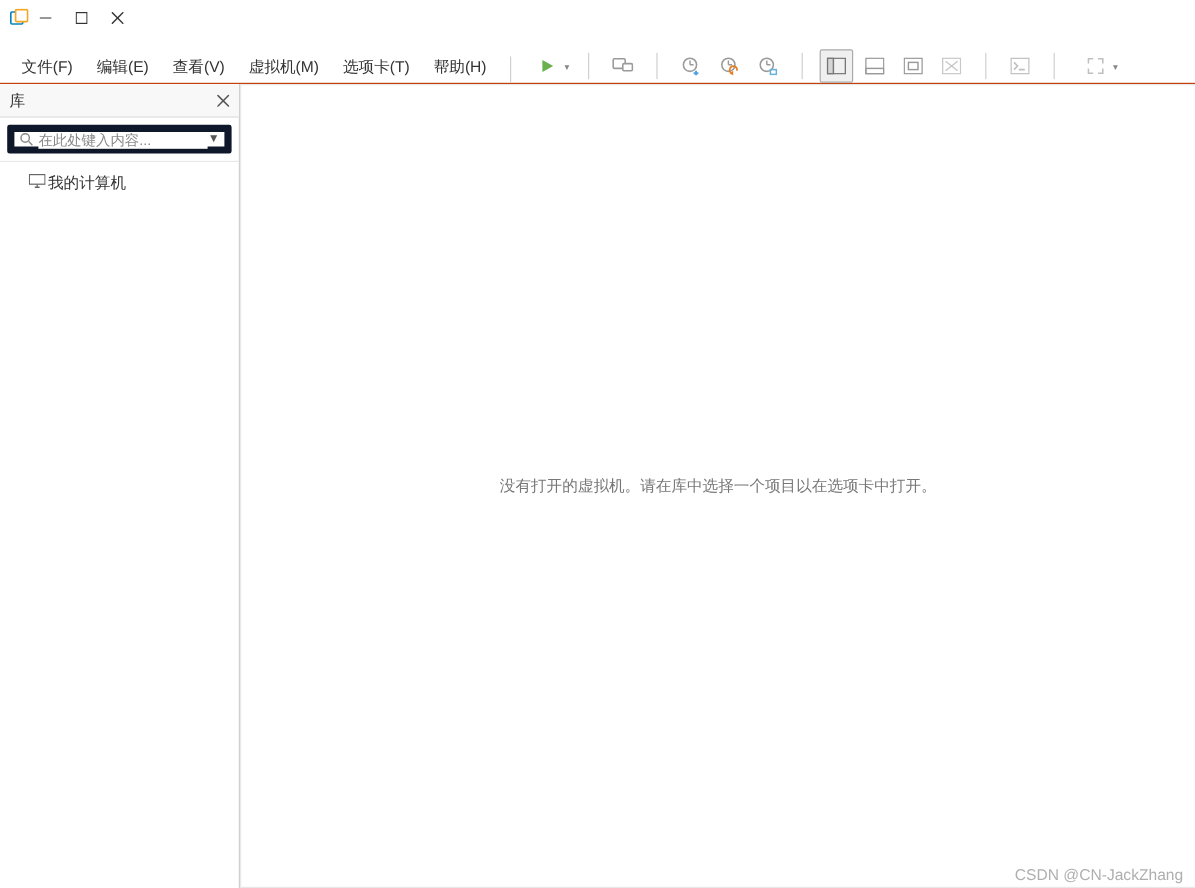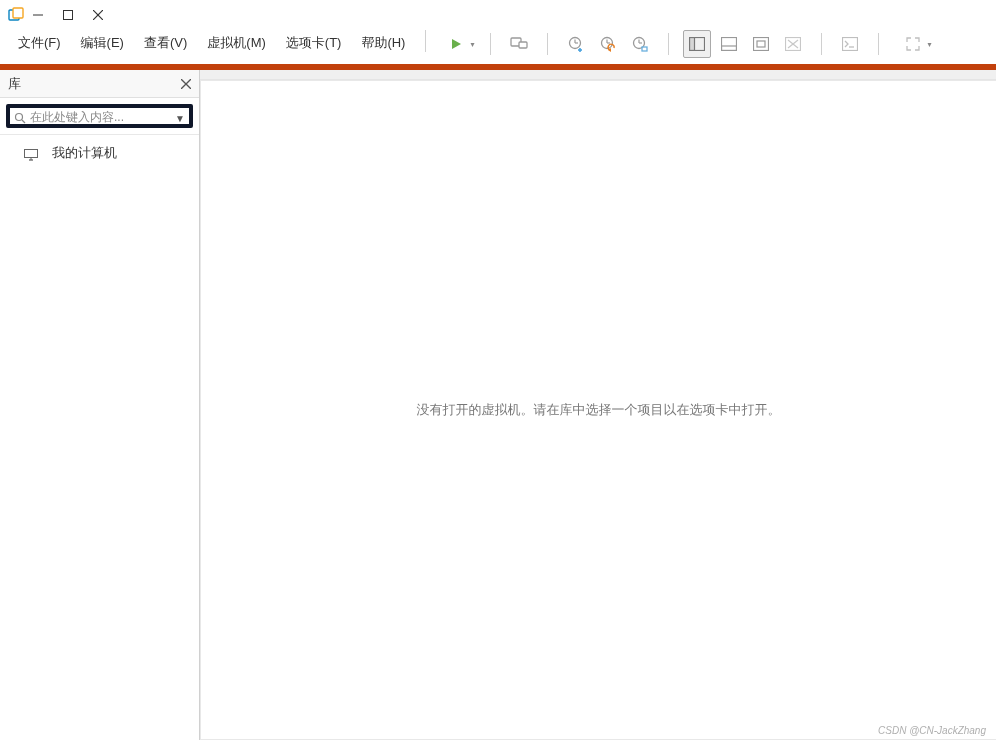--- a/index.html
+++ b/index.html
@@ -46,23 +46,23 @@
       display: flex;
       align-items: center;
       justify-content: center;
       cursor: pointer;
       color: #333;
     }
     
     .menubar {
       height: 40px;
       display: flex;
-      align-items: flex-start;
+      align-items: flex-end;
       padding: 0 8px;
-      border-bottom: 6px solid #c2410c;
+      border-bottom: 1px solid #c2410c;
     }
     .menu-items {
       display: flex;
       align-items: center;
     }
     .menu-item {
       padding: 4px 10px;
       cursor: pointer;
       color: #333;
       font-size: 13px;
@@ -132,22 +132,22 @@
       cursor: pointer;
       color: #555;
       font-size: 12px;
     }
     .search-row {
       padding: 6px 6px;
       border-bottom: 1px solid #e8e8e8;
     }
     .search-box {
       display: flex;
-      align-items: flex-end;
-      border: 4px solid #0f172a;
+      align-items: flex-start;
+      border: 6px solid #0f172a;
       border-radius: 2px;
       height: 24px;
       padding: 0 4px;
       background: #fff;
     }
     .search-box .search-ic {
       color: #888;
       margin-right: 4px;
       flex-shrink: 0;
     }
@@ -166,39 +166,39 @@
       cursor: pointer;
       flex-shrink: 0;
     }
     .tree {
       flex: 1;
       padding: 6px 4px;
       overflow: auto;
     }
     .tree-item {
       display: flex;
-      align-items: flex-end;
+      align-items: flex-start;
       padding: 3px 6px 3px 20px;
       cursor: pointer;
-      gap: 14px;
+      gap: 2px;
       font-size: 13px;
       color: #333;
     }
     .tree-item .node-icon {
       width: 14px;
       height: 14px;
       flex-shrink: 0;
       display: flex;
       align-items: center;
     }
     
     .content {
       flex: 1;
       display: flex;
-      flex-direction: column;
+      flex-direction: row;
       background: #a21caf;
     }
     .tabstrip {
       height: 10px;
       background: #f0f0f0;
       border-bottom: 1px solid #e5e5e5;
     }
     .viewport {
       flex: 1;
       background: #ffffff;
@@ -212,22 +212,21 @@
     }
     .empty-msg {
       color: #777;
       font-size: 13px;
     }
     .watermark {
       position: absolute;
       bottom: 4px;
       right: 10px;
       color: rgba(120,120,120,0.6);
-      font-size: 10px;
-      font-style: italic;
+      font-size: 13px;
       pointer-events: none;
     }
     svg { display: block; }
   </style>
 </head>
 <body>
 
 <div class="titlebar">
   <span class="app-icon">
     <svg width="16" height="16" viewBox="0 0 16 16">

